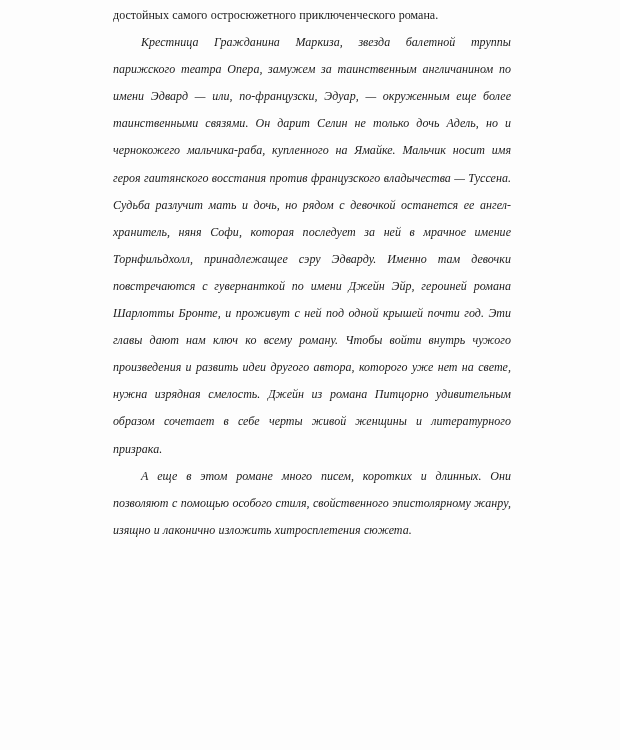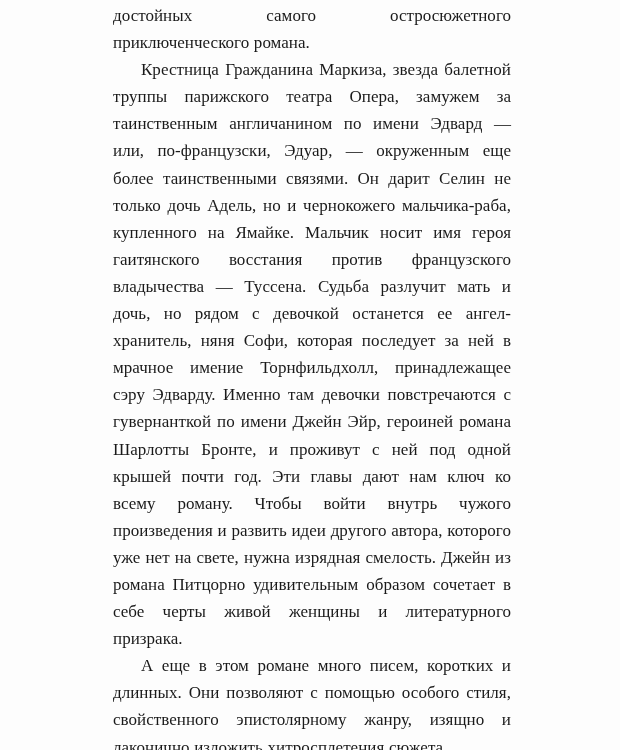--- a/index.html
+++ b/index.html
@@ -26,37 +26,38 @@
 
   .text-block {
     position: absolute;
     left: 113px;
     top: 2px;
     width: 398px;
   }
 
   .para {
     margin: 0;
-    font-size: 17px;
+    font-size: 12px;
     line-height: 27.1px;
     text-align: justify;
     text-align-last: left;
     text-justify: inter-word;
     hyphens: manual;
     -webkit-hyphens: manual;
     word-spacing: 0.02em;
     letter-spacing: 0.002em;
   }
 
   .para.continued {
     text-indent: 0;
   }
 
   .para.indented {
     text-indent: 28px;
+    font-style: italic;
   }
 </style>
 </head>
 <body>
 
 <div class="page">
 
   <div class="text-block">
 
     <p class="para continued">достойных самого остросюжетного приключенческого романа.</p>

